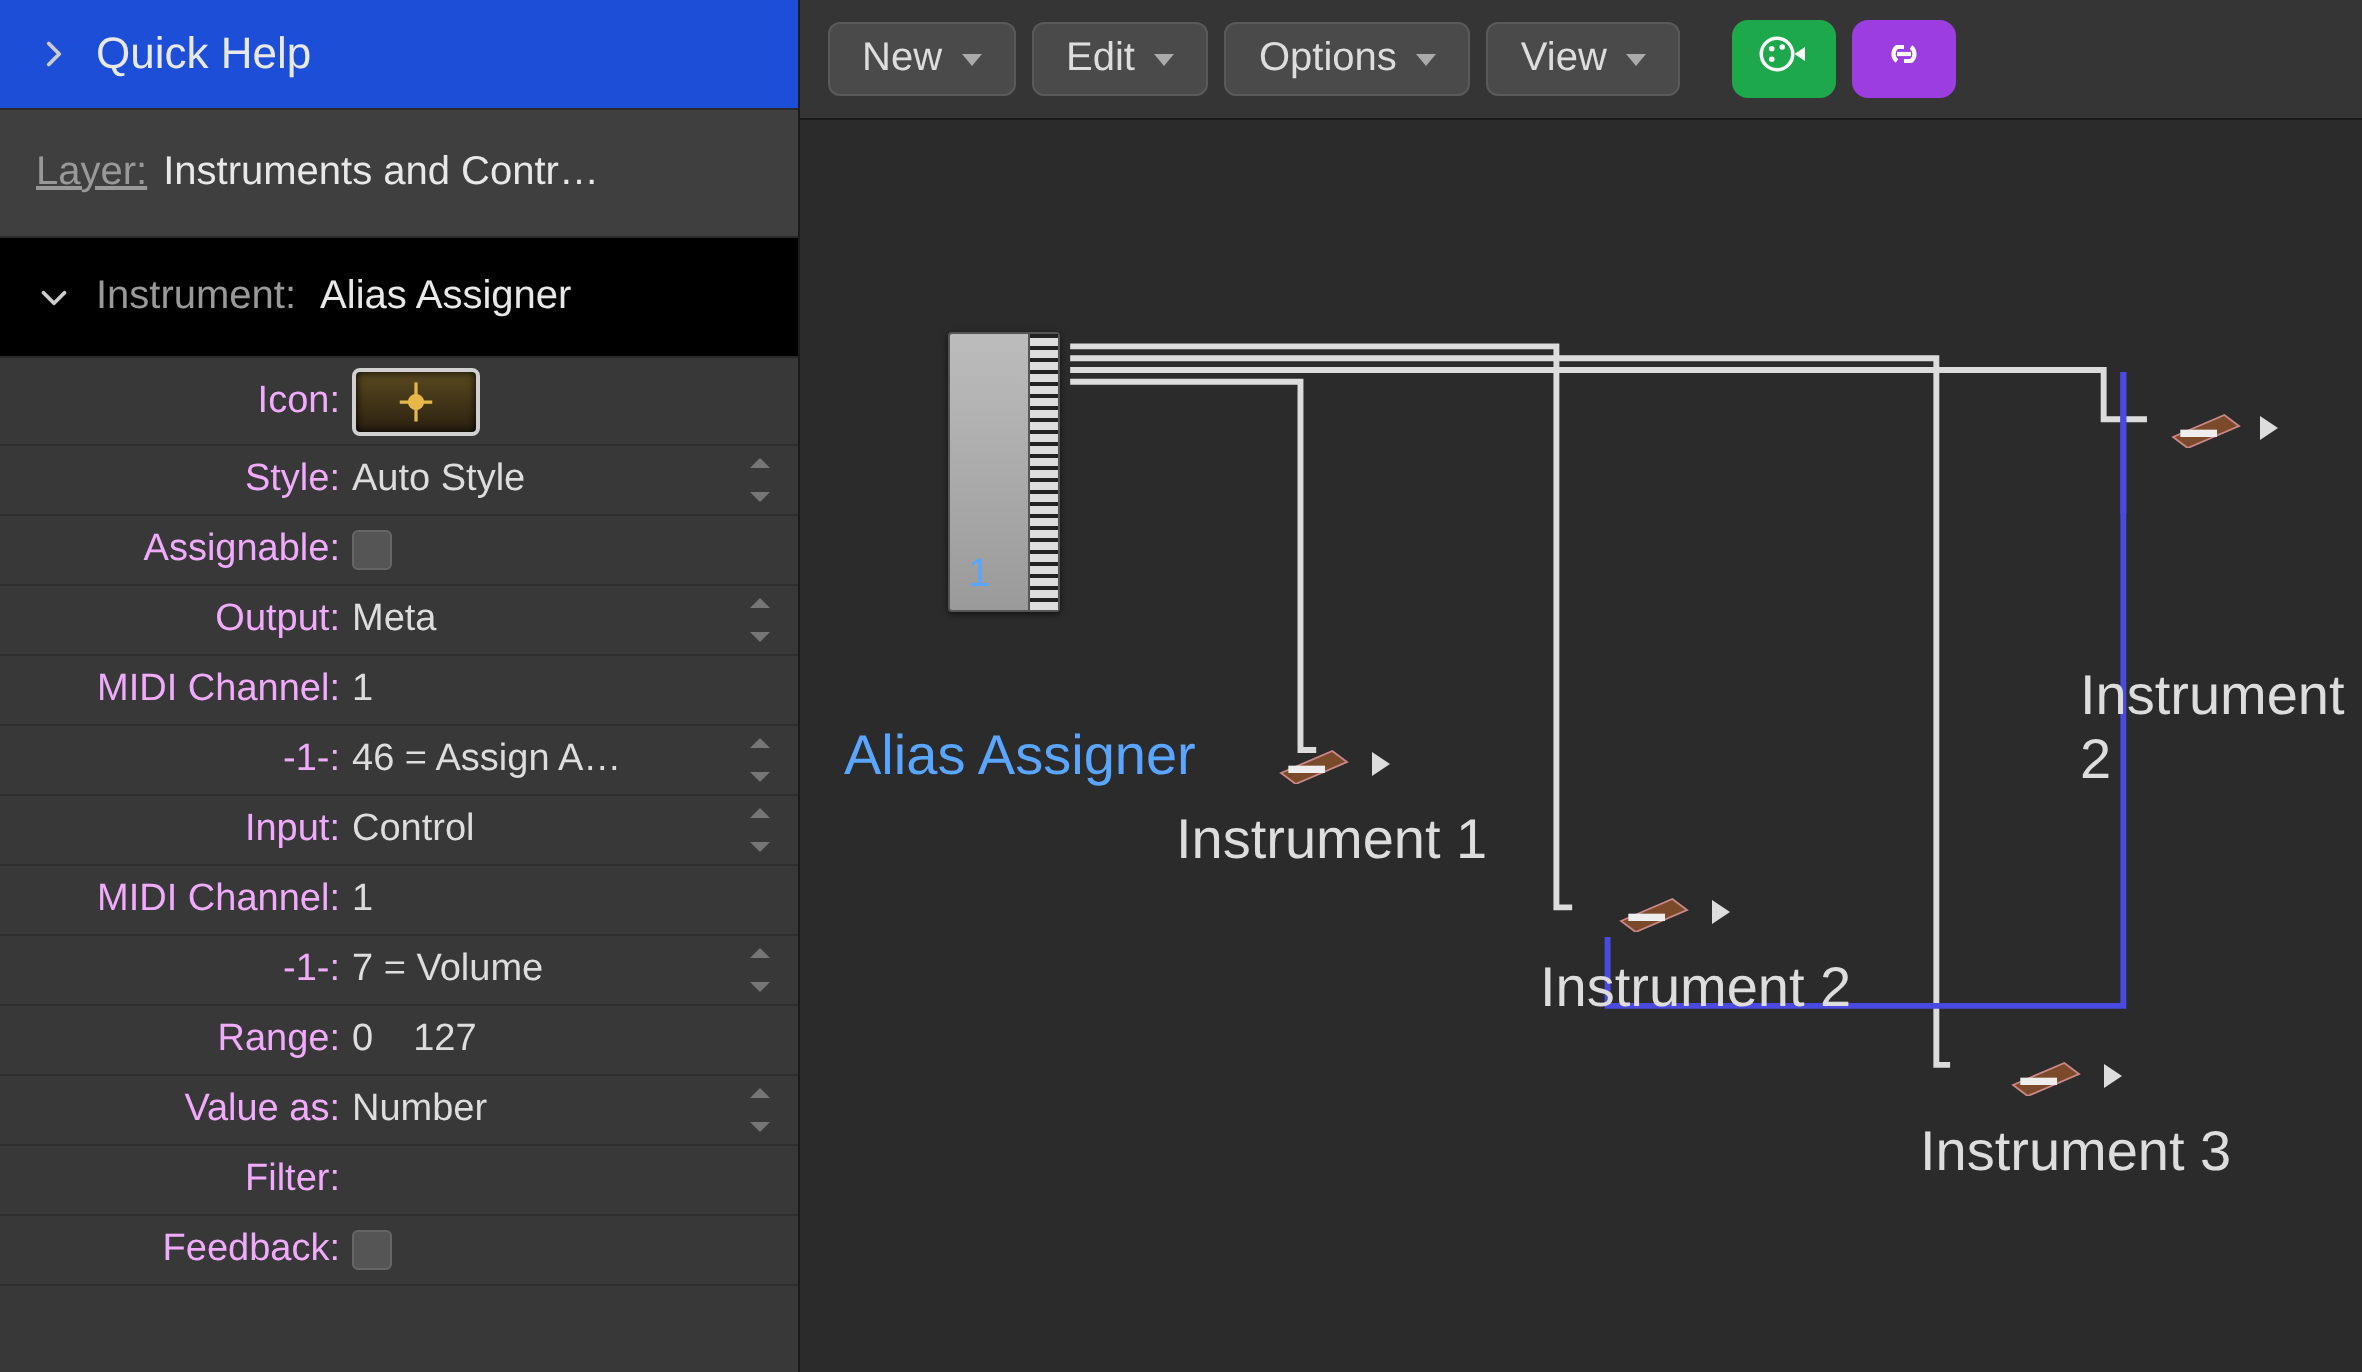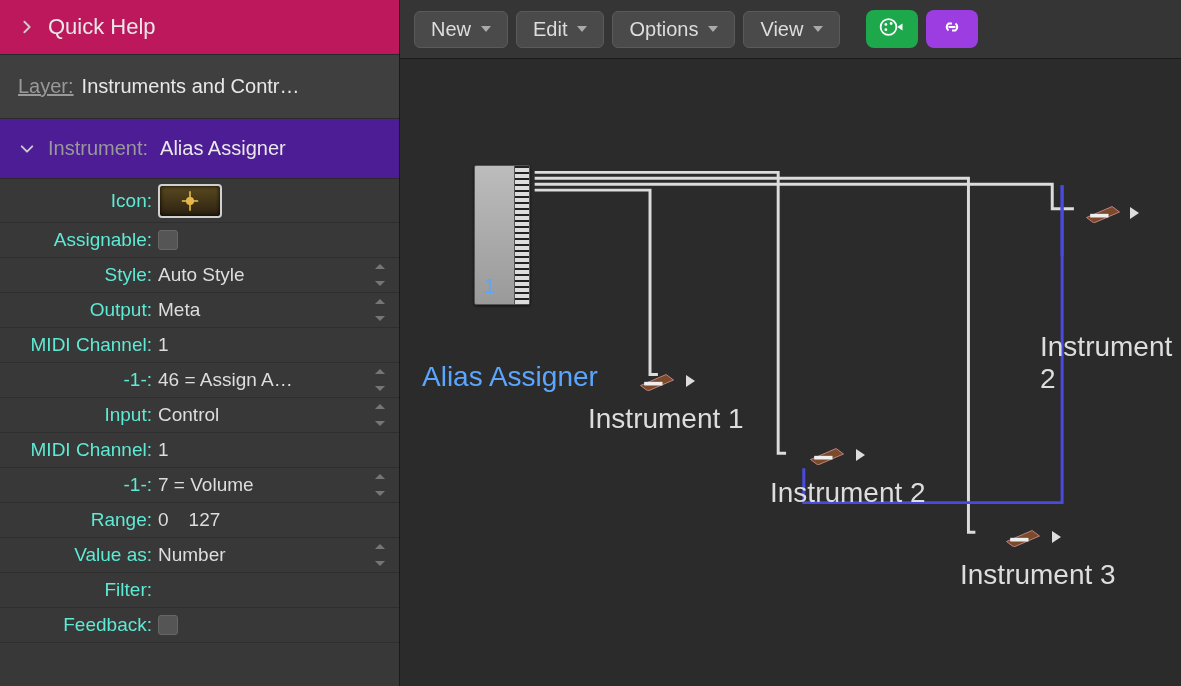--- a/index.html
+++ b/index.html
@@ -26,21 +26,21 @@
     flex-direction: column;
     font-size: 20px;
     border-right: 1px solid #1a1a1a;
   }
   .section-header {
     display: flex;
     align-items: center;
     gap: 12px;
     padding: 14px 18px;
     border-bottom: 1px solid #2a2a2a;
-    background: #be185d;
+    background: #1d4ed8;
   }
   .section-header .title { color: #e8e8e8; font-weight: 500; }
   .quickhelp-title { font-size: 22px; }
   .chev {
     width: 18px; height: 18px; display:inline-flex; align-items:center; justify-content:center;
   }
   .chev svg { width: 14px; height: 14px; }
   .layer-row {
     display: flex;
     align-items: center;
@@ -50,41 +50,41 @@
     background: #3f3f3f;
   }
   .layer-label { color: #999; text-decoration: underline; }
   .layer-value { color: #e8e8e8; white-space: nowrap; overflow: hidden; text-overflow: ellipsis; }
   .instrument-header {
     display: flex;
     align-items: center;
     gap: 12px;
     padding: 18px 18px;
     border-bottom: 1px solid #2a2a2a;
-    background: #4c1d95;
+    background: #000000;
   }
   .instrument-label { color: #999; }
   .instrument-value { color: #e8e8e8; }
   
   .props {
     flex: 1;
     overflow-y: auto;
     background: #383838;
   }
   .prop-row {
     display: flex;
     align-items: center;
     height: 35px;
     padding: 0 10px 0 0;
     border-bottom: 1px solid #2e2e2e;
   }
   .prop-label {
-    width: 158px;
+    width: 176px;
     text-align: right;
-    color: #5eead4;
+    color: #f0abfc;
     padding-right: 6px;
     font-size: 19px;
   }
   .prop-value {
     flex: 1;
     color: #ddd;
     font-size: 19px;
     display: flex;
     align-items: center;
     gap: 6px;
@@ -256,35 +256,35 @@
                   <line x1="16" y1="4" x2="16" y2="28"></line>
                   <line x1="6" y1="16" x2="26" y2="16"></line>
                   <circle cx="16" cy="16" r="4" fill="#e6b84a"></circle>
                 </g>
               </svg>
           </div>
         </div>
       </div>
 
       <div class="prop-row">
+        <div class="prop-label">Style:</div>
+        <div class="prop-value">
+          <span style="flex:1">Auto Style</span>
+          <span class="prop-stepper">
+              <span class="up"></span>
+              <span class="dn"></span>
+            </span>
+        </div>
+      </div>
+
+      <div class="prop-row">
         <div class="prop-label">Assignable:</div>
         <div class="prop-value">
             <div class="checkbox"></div>
           </div>
-      </div>
-
-      <div class="prop-row">
-        <div class="prop-label">Style:</div>
-        <div class="prop-value">
-          <span style="flex:1">Auto Style</span>
-          <span class="prop-stepper">
-              <span class="up"></span>
-              <span class="dn"></span>
-            </span>
-        </div>
       </div>
 
       <div class="prop-row">
         <div class="prop-label">Output:</div>
         <div class="prop-value">
           <span style="flex:1">Meta</span>
           <span class="prop-stepper">
               <span class="up"></span>
               <span class="dn"></span>
             </span>

